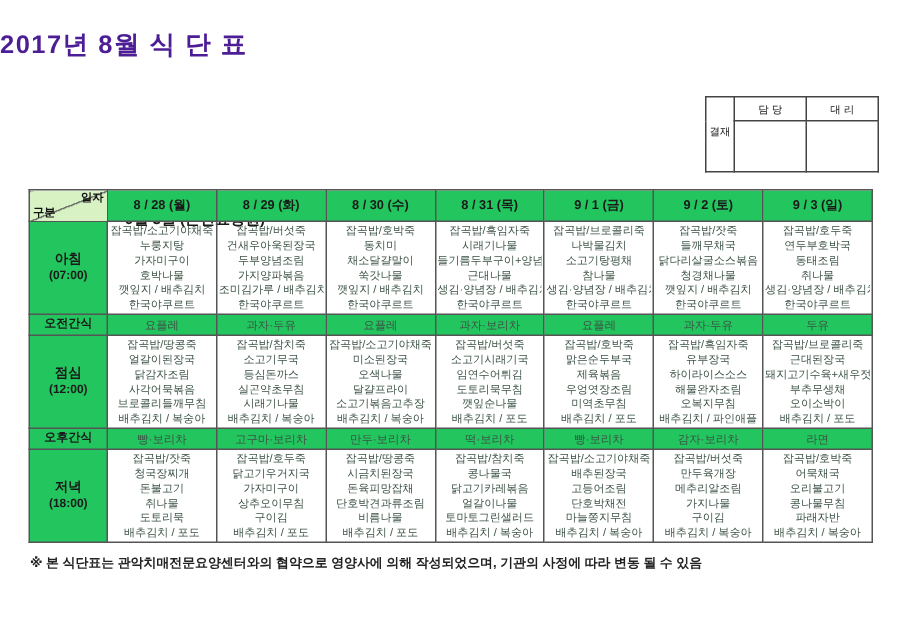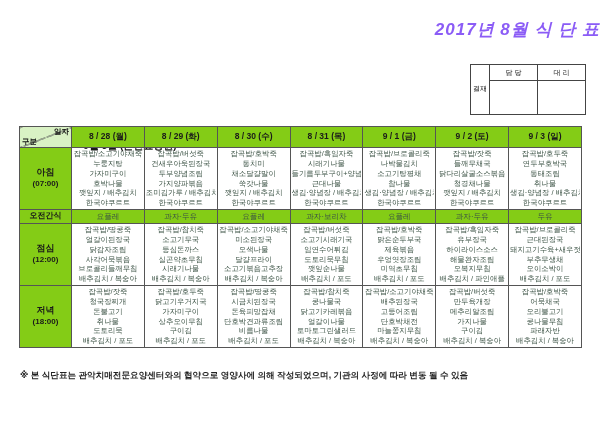--- a/index.html
+++ b/index.html
@@ -2,22 +2,22 @@
 <html><head>
 <meta charset="utf-8">
 <style>
   html,body{margin:0;padding:0;}
   body{
     width:600px;height:424px;background:#ffffff;position:relative;
     font-family:"Liberation Sans","DejaVu Sans",sans-serif;color:#111;
     overflow:hidden;
   }
   .title{
-    position:absolute;top:18px;left:0;width:100%;text-align:right;
-    font-size:17px;font-weight:bold;letter-spacing:1px;color:#8b5cf6;font-style:italic;
+    position:absolute;top:18px;left:0;width:100%;text-align:left;
+    font-size:17px;font-weight:bold;letter-spacing:1px;color:#4c1d95;
   }
   
   .approval{
     position:absolute;top:64px;right:14px;width:116px;height:50px;
     border-collapse:collapse;table-layout:fixed;
   }
   .approval td{border:1px solid #444;padding:0;font-size:7px;text-align:center;vertical-align:middle;}
   .approval .stamp{width:18px;line-height:1.25;word-break:break-all;}
   .approval .head{height:15px;}
   .approval .blank{height:33px;}
@@ -26,21 +26,21 @@
   }
   
   .menu-table{
     position:absolute;top:126px;left:19px;width:563px;
     border-collapse:collapse;table-layout:fixed;
   }
   .menu-table th,.menu-table td{
     border:1px solid #555;padding:0 1px;text-align:center;vertical-align:middle;
   }
   .menu-table col.c-label{width:52px;}
-  .green{background:#84cc16;margin-top:35px;}
+  .green{background:#22c55e;margin-top:35px;}
   .corner-cell{
     position:relative;height:20px;
     background:
       linear-gradient(to bottom right,transparent 48.8%,#555 48.8%,#555 51.2%,transparent 51.2%),
       #d9f2c4;
   }
   .corner-top{position:absolute;top:0;right:2px;font-size:7.5px;font-weight:bold;}
   .corner-bottom{position:absolute;bottom:0;left:2px;font-size:7.5px;font-weight:bold;}
   .date-cell{font-size:8.5px;font-weight:bold;height:20px;color:#1a1a1a;}
   .row-label{font-size:9px;font-weight:bold;color:#1a1a1a;line-height:1.3;}
@@ -226,20 +226,30 @@
         <td class="meal-cell">
           <div class="mi">잡곡밥/브로콜리죽</div>
           <div class="mi">근대된장국</div>
           <div class="mi">돼지고기수육+새우젓</div>
           <div class="mi">부추무생채</div>
           <div class="mi">오이소박이</div>
           <div class="mi">배추김치 / 포도</div>
         </td>
       </tr>
       <tr>
+        <th class="green row-label snack-label">오후간식</th>
+        <td class="snack-cell green">빵·보리차</td>
+        <td class="snack-cell green">고구마·보리차</td>
+        <td class="snack-cell green">만두·보리차</td>
+        <td class="snack-cell green">떡·보리차</td>
+        <td class="snack-cell green">빵·보리차</td>
+        <td class="snack-cell green">감자·보리차</td>
+        <td class="snack-cell green">라면</td>
+      </tr>
+      <tr>
         <th class="green row-label">
           <div>저녁</div>
           <div class="time">(18:00)</div>
         </th>
         <td class="meal-cell">
           <div class="mi">잡곡밥/잣죽</div>
           <div class="mi">청국장찌개</div>
           <div class="mi">돈불고기</div>
           <div class="mi">취나물</div>
           <div class="mi">도토리묵</div>

